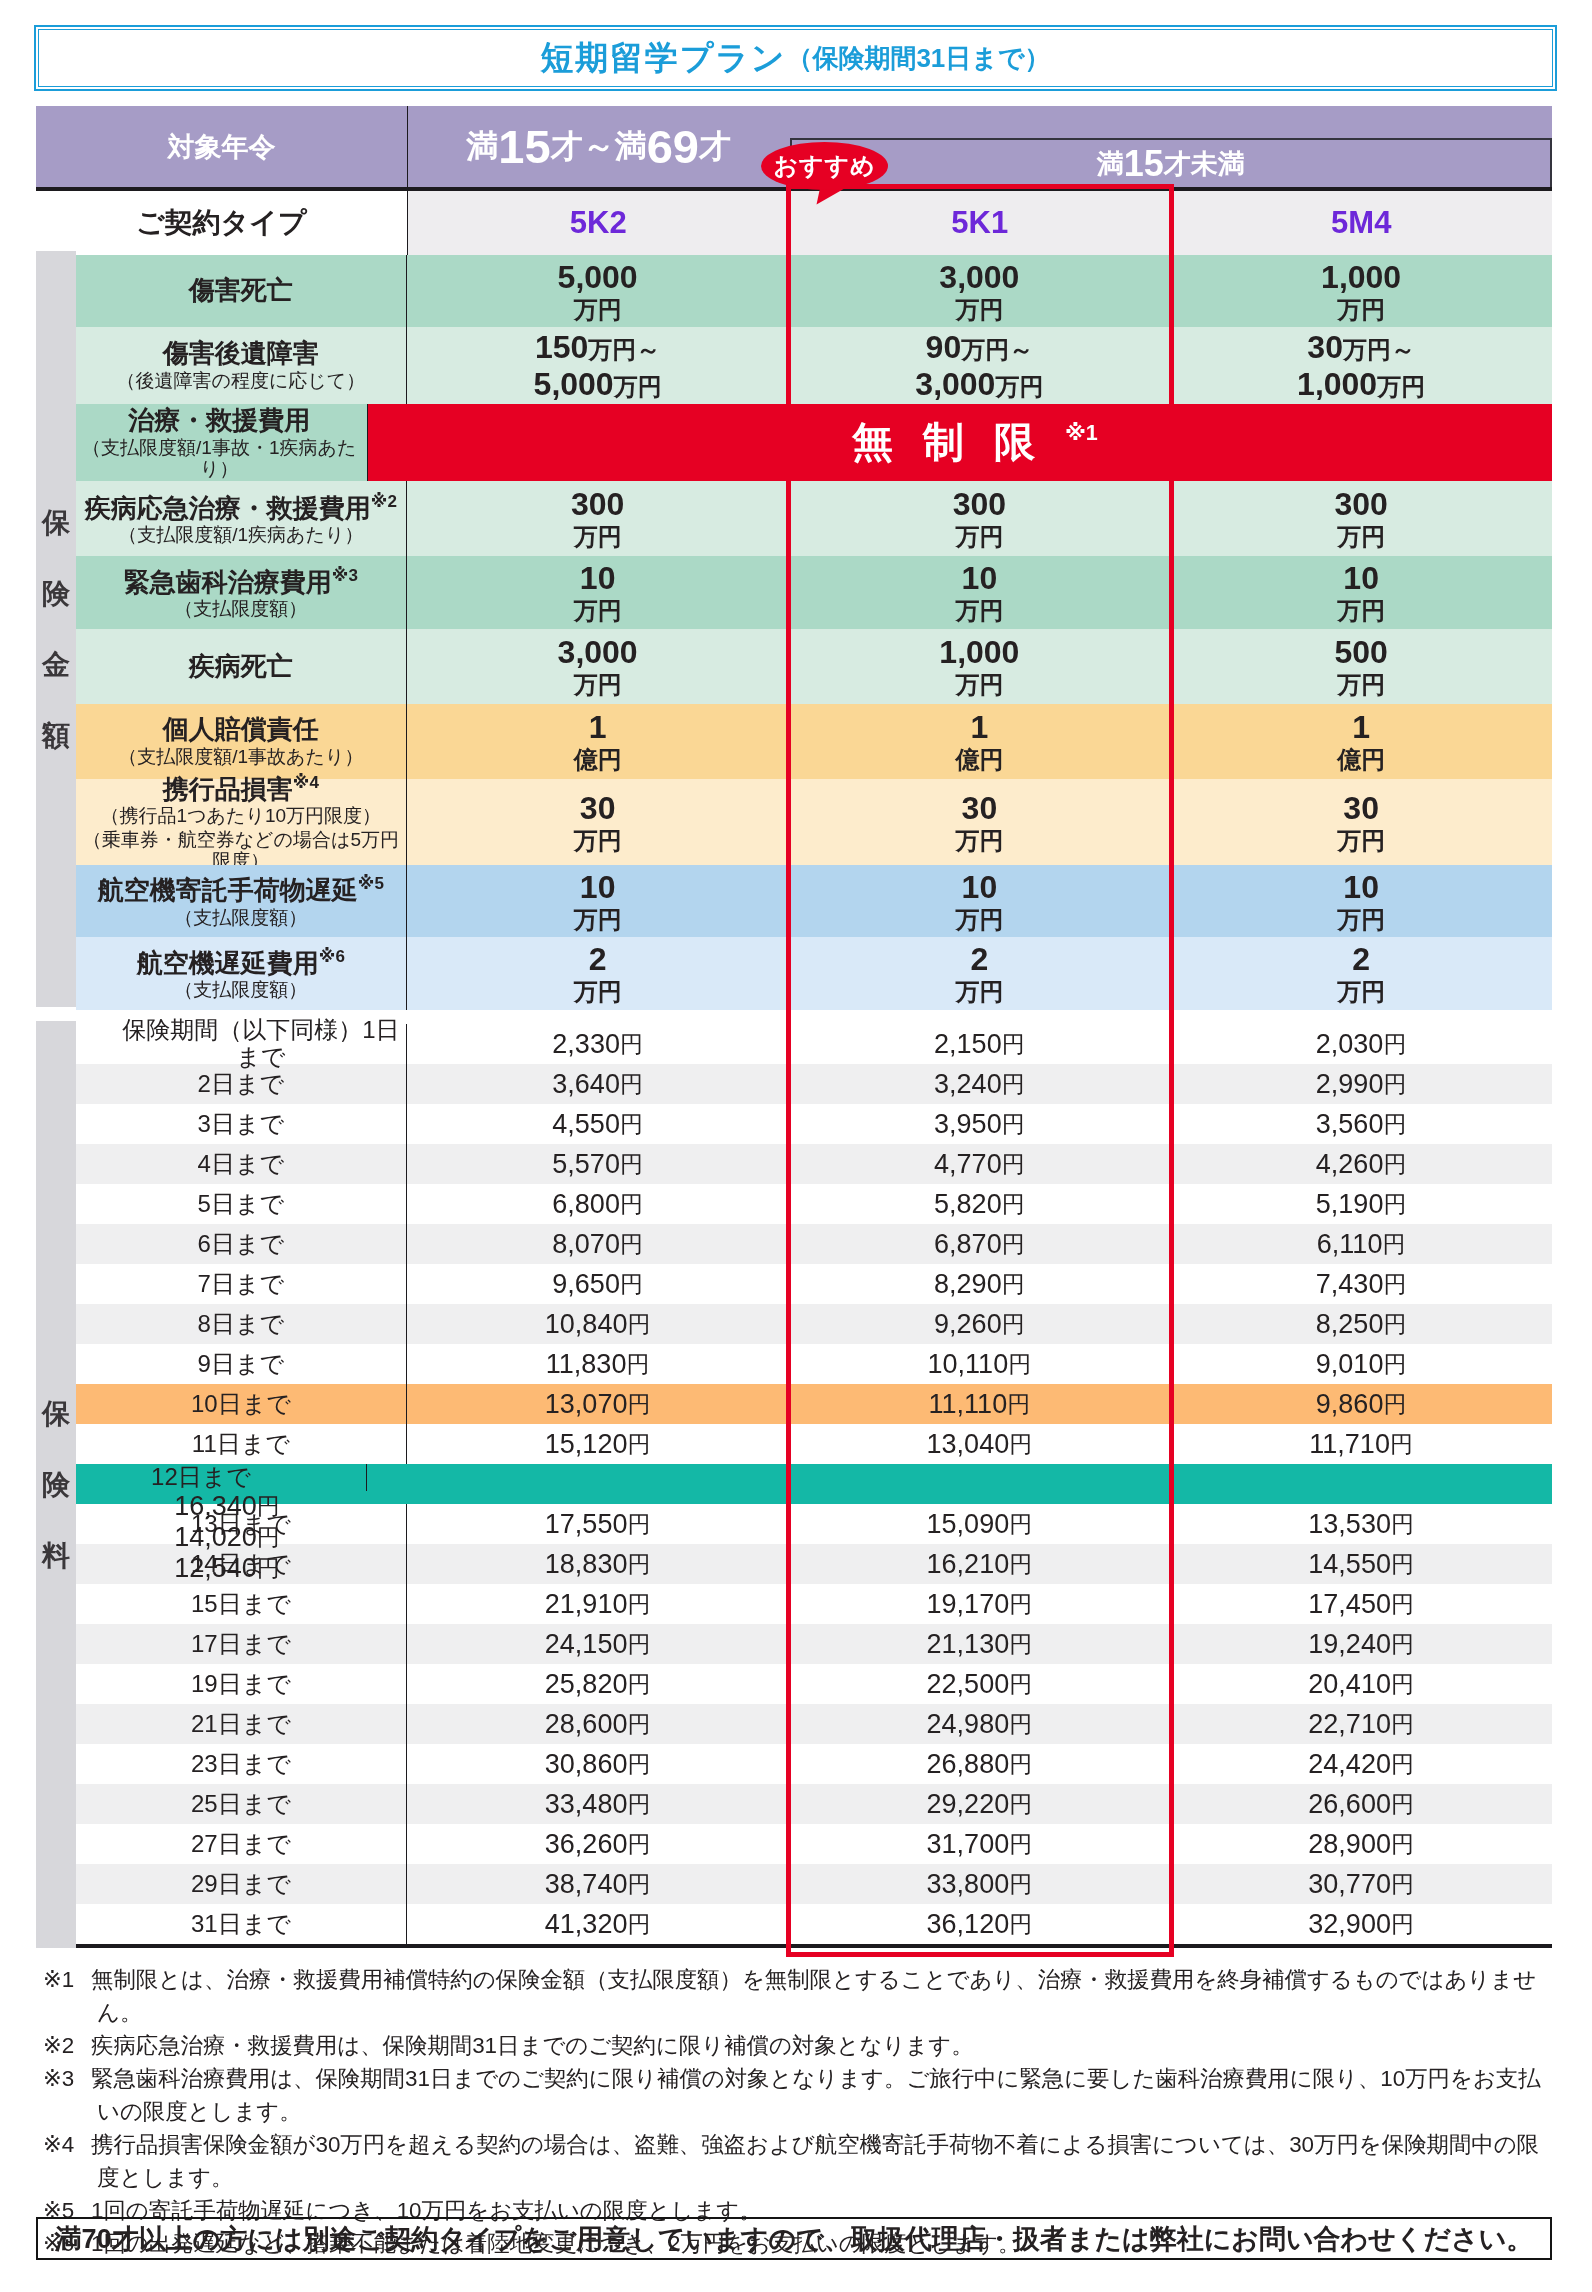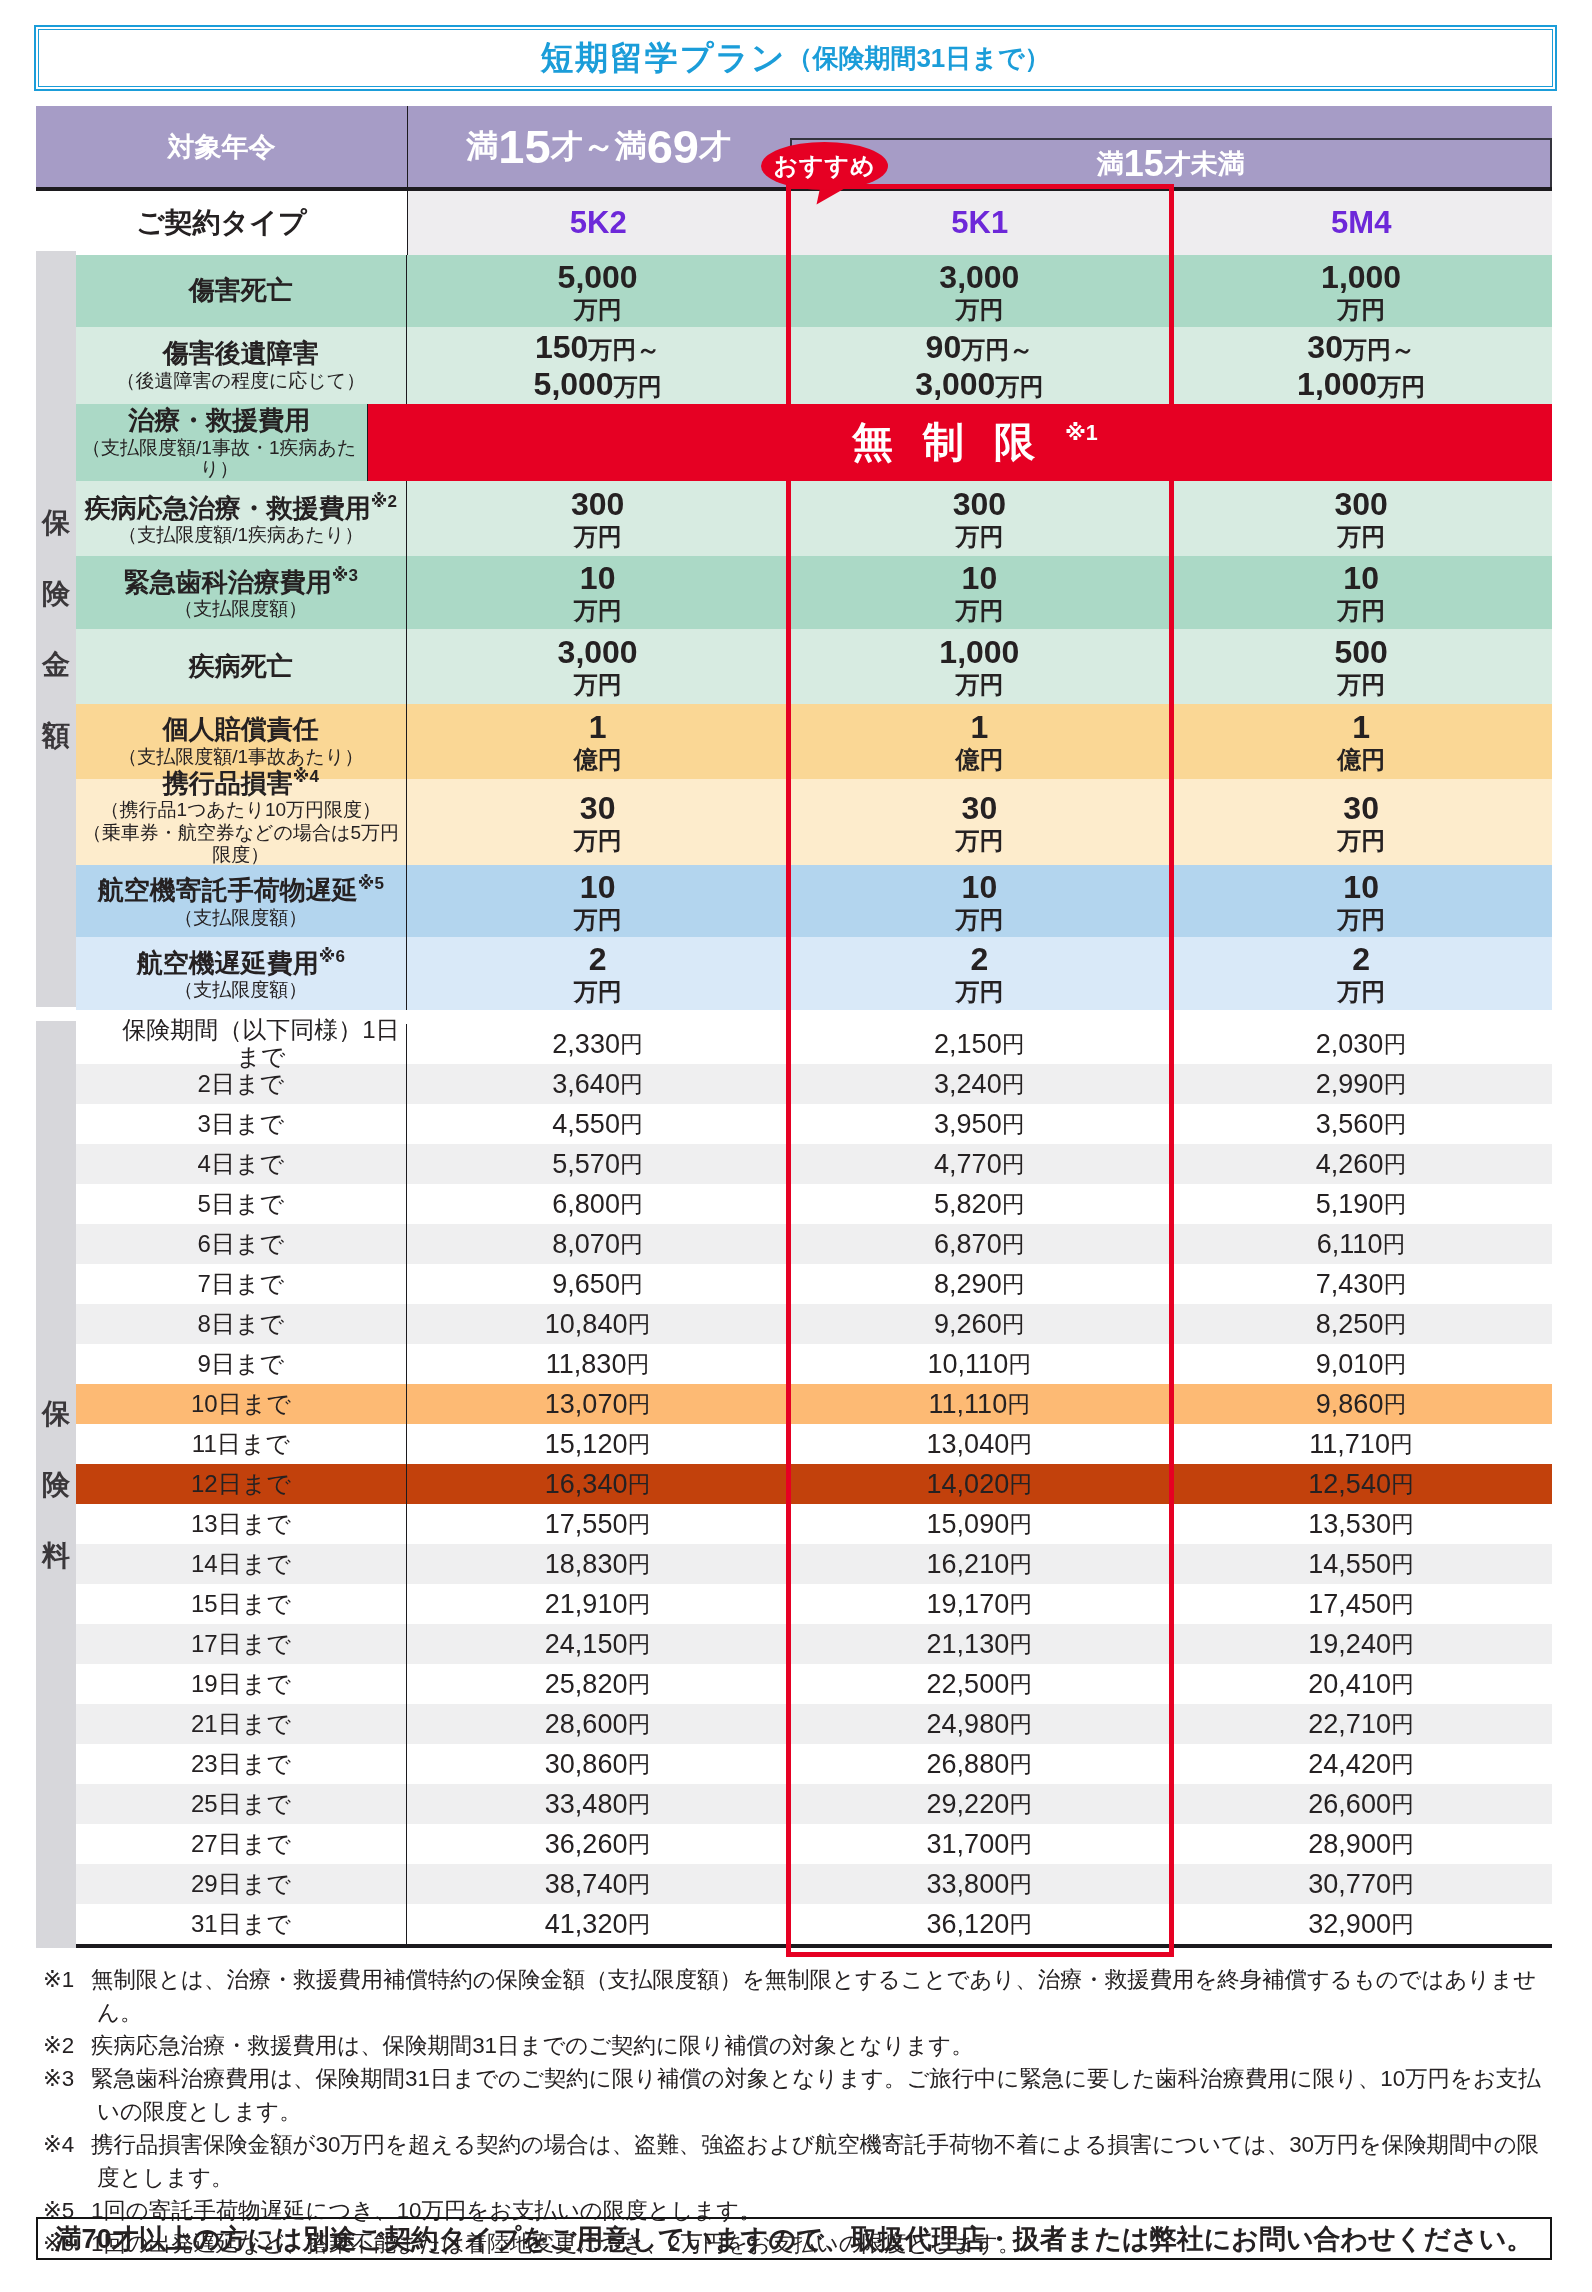--- a/index.html
+++ b/index.html
@@ -234,21 +234,21 @@
             <span class="vn">1</span>
             <span class="vu">億円</span>
           </div>
           <div class="cell c-data bval" style="background: rgb(250, 215, 149);">
             <span class="vn">1</span>
             <span class="vu">億円</span>
           </div>
         </div>
         <div class="row" style="height: 86px;">
           <div class="spacer"></div>
-          <div class="cell c-label" style="background: rgb(253, 236, 204); justify-content: flex-end;">
+          <div class="cell c-label" style="background: rgb(253, 236, 204);">
             <div class="bname">携行品損害<sup>※4</sup></div>
             <div class="bsub">（携行品1つあたり10万円限度）</div>
             <div class="bsub">（乗車券・航空券などの場合は5万円限度）</div>
           </div>
           <div class="cell c-data bval" style="background: rgb(253, 236, 204);">
             <span class="vn">30</span>
             <span class="vu">万円</span>
           </div>
           <div class="cell c-data bval" style="background: rgb(253, 236, 204);">
             <span class="vn">30</span>
@@ -469,21 +469,21 @@
           </div>
           <div class="cell c-data">
             <span class="vn">13,040</span>
             <span class="vu">円</span>
           </div>
           <div class="cell c-data">
             <span class="vn">11,710</span>
             <span class="vu">円</span>
           </div>
         </div>
-        <div class="row prem" style="background: #c2410c;">
+        <div class="row prem" style="background: #14b8a6; flex-direction: column;">
           <div class="spacer"></div>
           <div class="cell c-label">12日まで</div>
           <div class="cell c-data">
             <span class="vn">16,340</span>
             <span class="vu">円</span>
           </div>
           <div class="cell c-data">
             <span class="vn">14,020</span>
             <span class="vu">円</span>
           </div>

